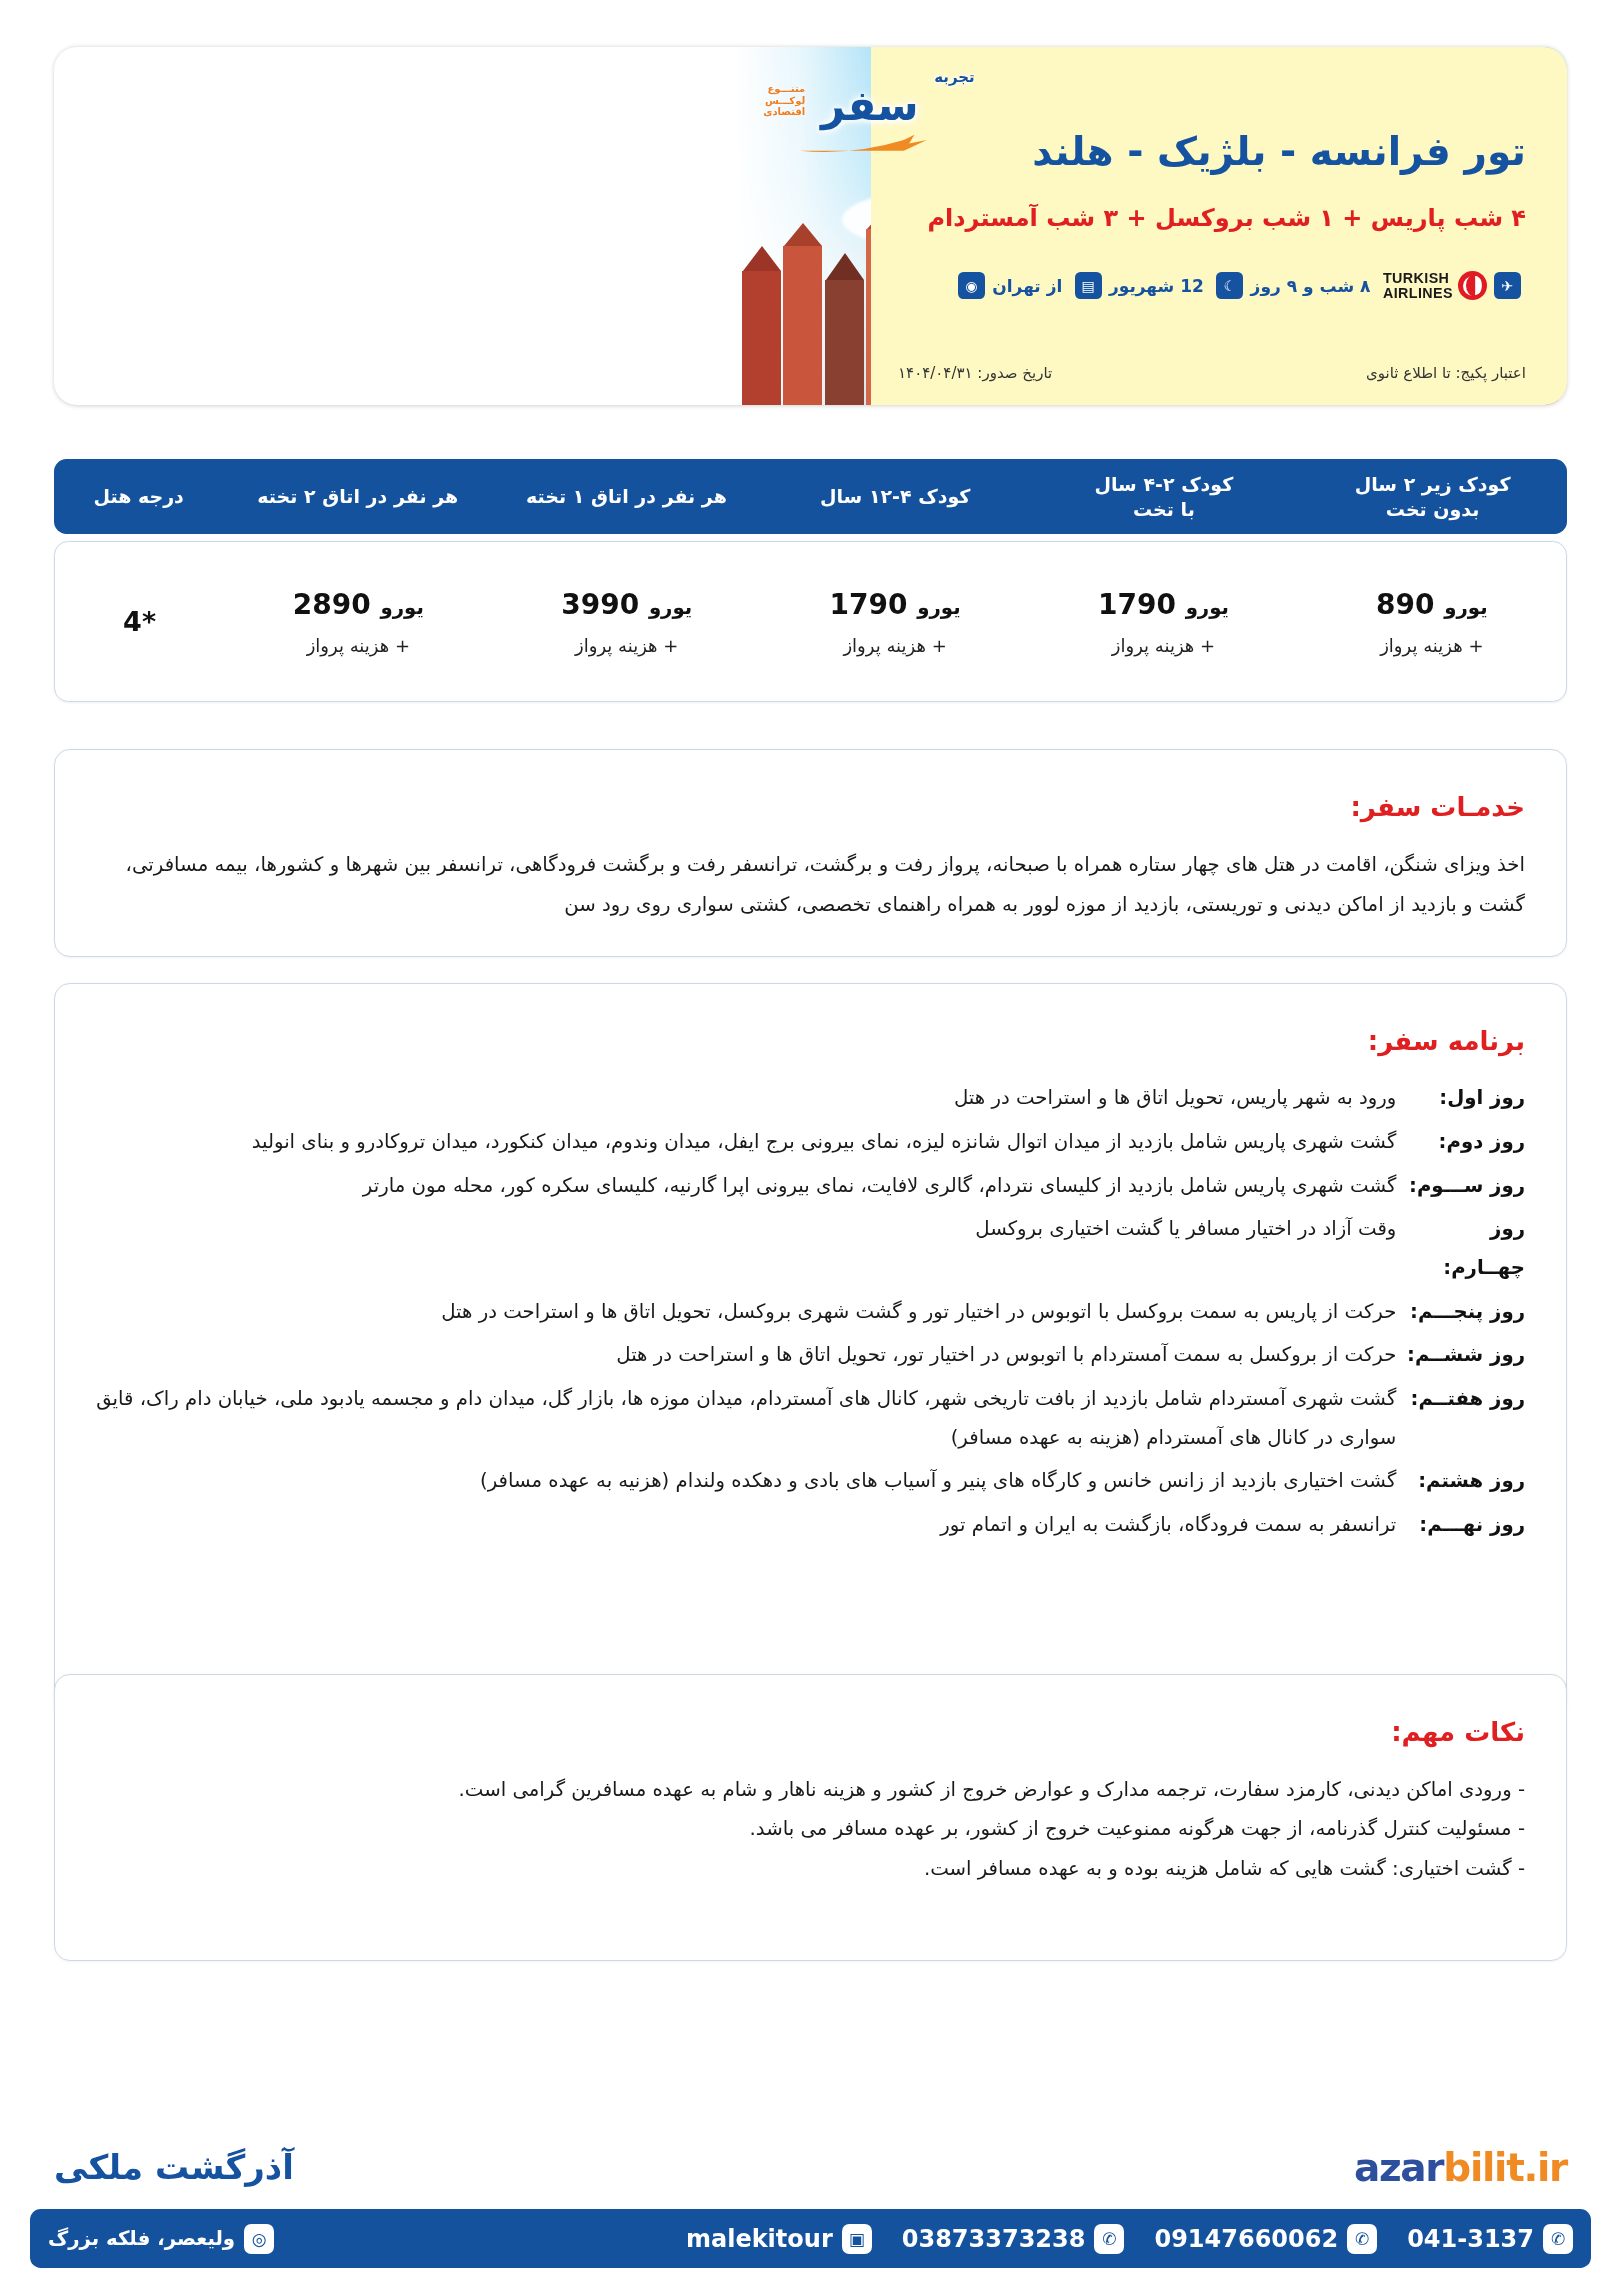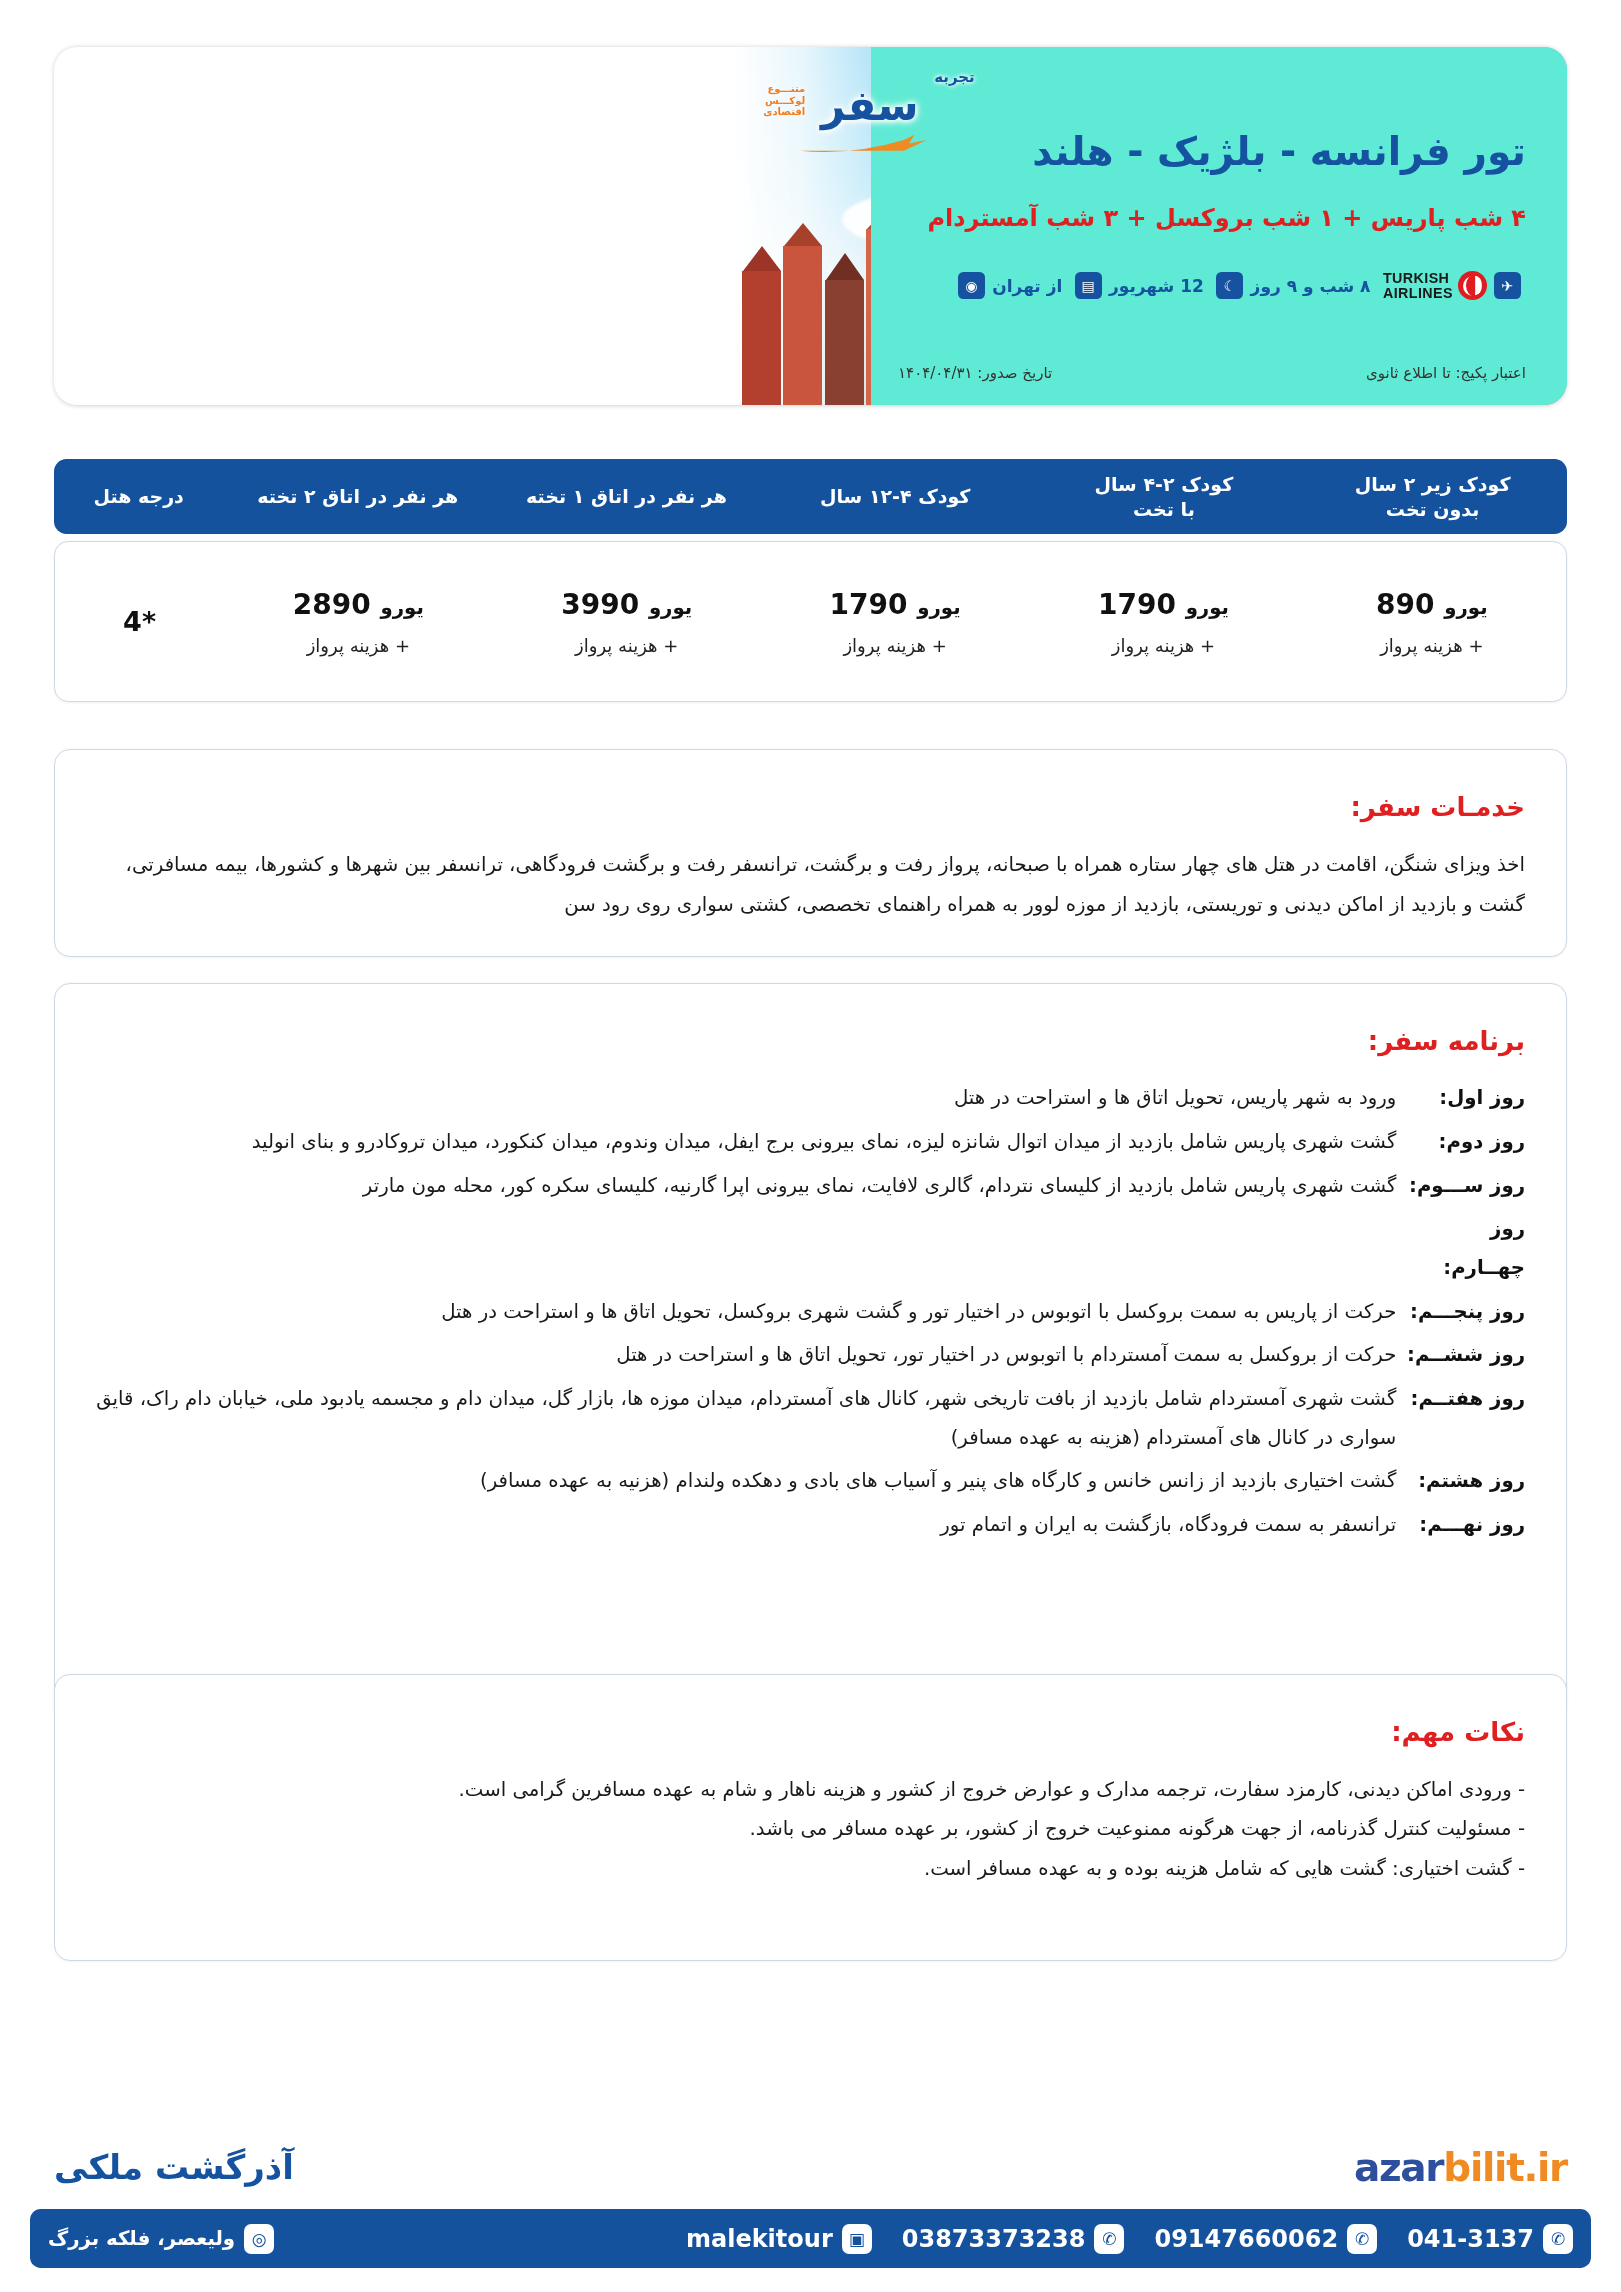--- a/index.html
+++ b/index.html
@@ -117,21 +117,21 @@
   }
   .plane-swoosh {
     position: absolute; bottom: 5.4px; left: 39px; width: 134px; height: 23px;
   }
 
   .hero-info {
     position: absolute;
     top: 0; right: 0; bottom: 0;
     width: 46%;
     padding: 34px 41px 23px 27px;
-    background: #5eead4;
+    background: #fef9c3;
     display: flex; flex-direction: column;
   }
   .hero-title {
     font-size: 39px; font-weight: 700; color: #1552a0;
     text-align: right; letter-spacing: -0.4px; margin-top: 48px;
     white-space: nowrap;
   }
   .hero-sub {
     font-size: 24px; font-weight: 700; color: #e02020;
     text-align: right; margin-top: 30px; white-space: nowrap;
@@ -480,20 +480,21 @@
   <div class="day-row">
     <div class="day-label">روز دوم:</div>
     <div class="day-text">گشت شهری پاریس شامل بازدید از میدان اتوال شانزه لیزه، نمای بیرونی برج ایفل، میدان وندوم، میدان کنکورد، میدان تروکادرو و بنای انولید</div>
   </div>
   <div class="day-row">
     <div class="day-label">روز ســـوم:</div>
     <div class="day-text">گشت شهری پاریس شامل بازدید از کلیسای نتردام، گالری لافایت، نمای بیرونی اپرا گارنیه، کلیسای سکره کور، محله مون مارتر</div>
   </div>
   <div class="day-row">
     <div class="day-label">روز چهــارم:</div>
+    <div class="day-text">وقت آزاد در اختیار مسافر یا گشت اختیاری بروکسل</div>
   </div>
   <div class="day-row">
     <div class="day-label">روز پنجـــم:</div>
     <div class="day-text">حرکت از پاریس به سمت بروکسل با اتوبوس در اختیار تور و گشت شهری بروکسل، تحویل اتاق ها و استراحت در هتل</div>
   </div>
   <div class="day-row">
     <div class="day-label">روز ششــم:</div>
     <div class="day-text">حرکت از بروکسل به سمت آمستردام با اتوبوس در اختیار تور، تحویل اتاق ها و استراحت در هتل</div>
   </div>
   <div class="day-row">

